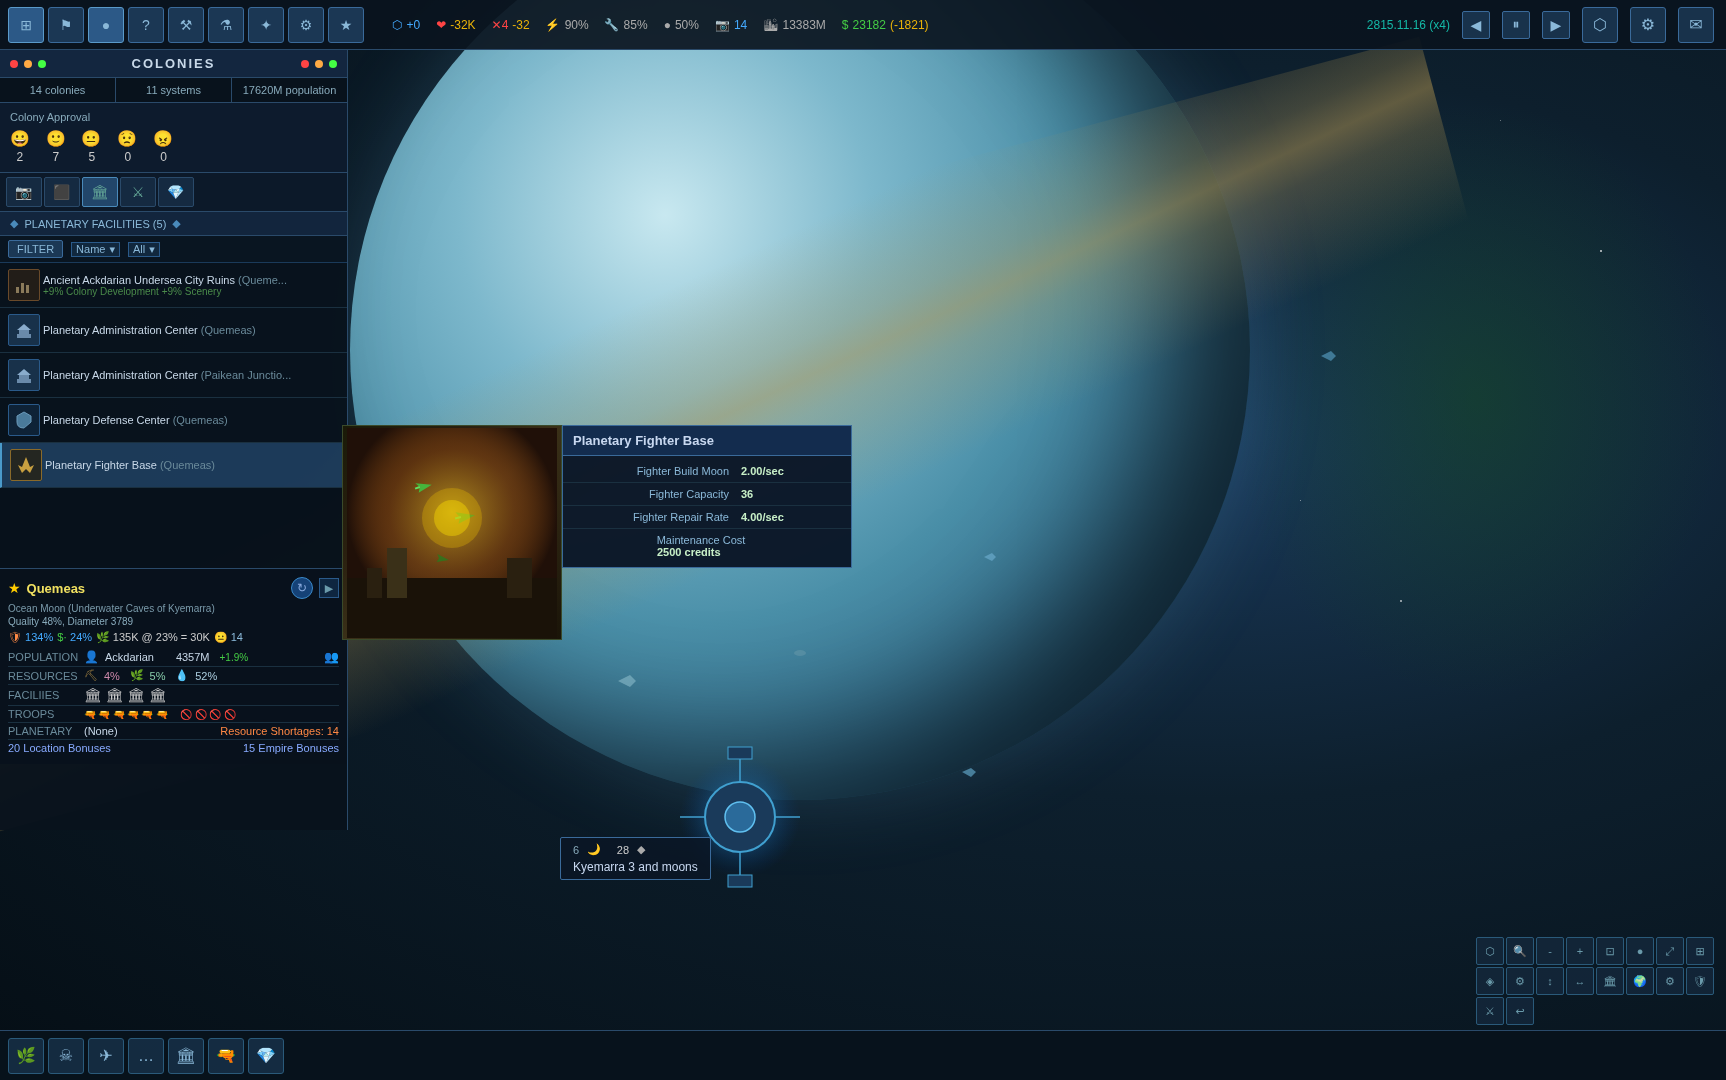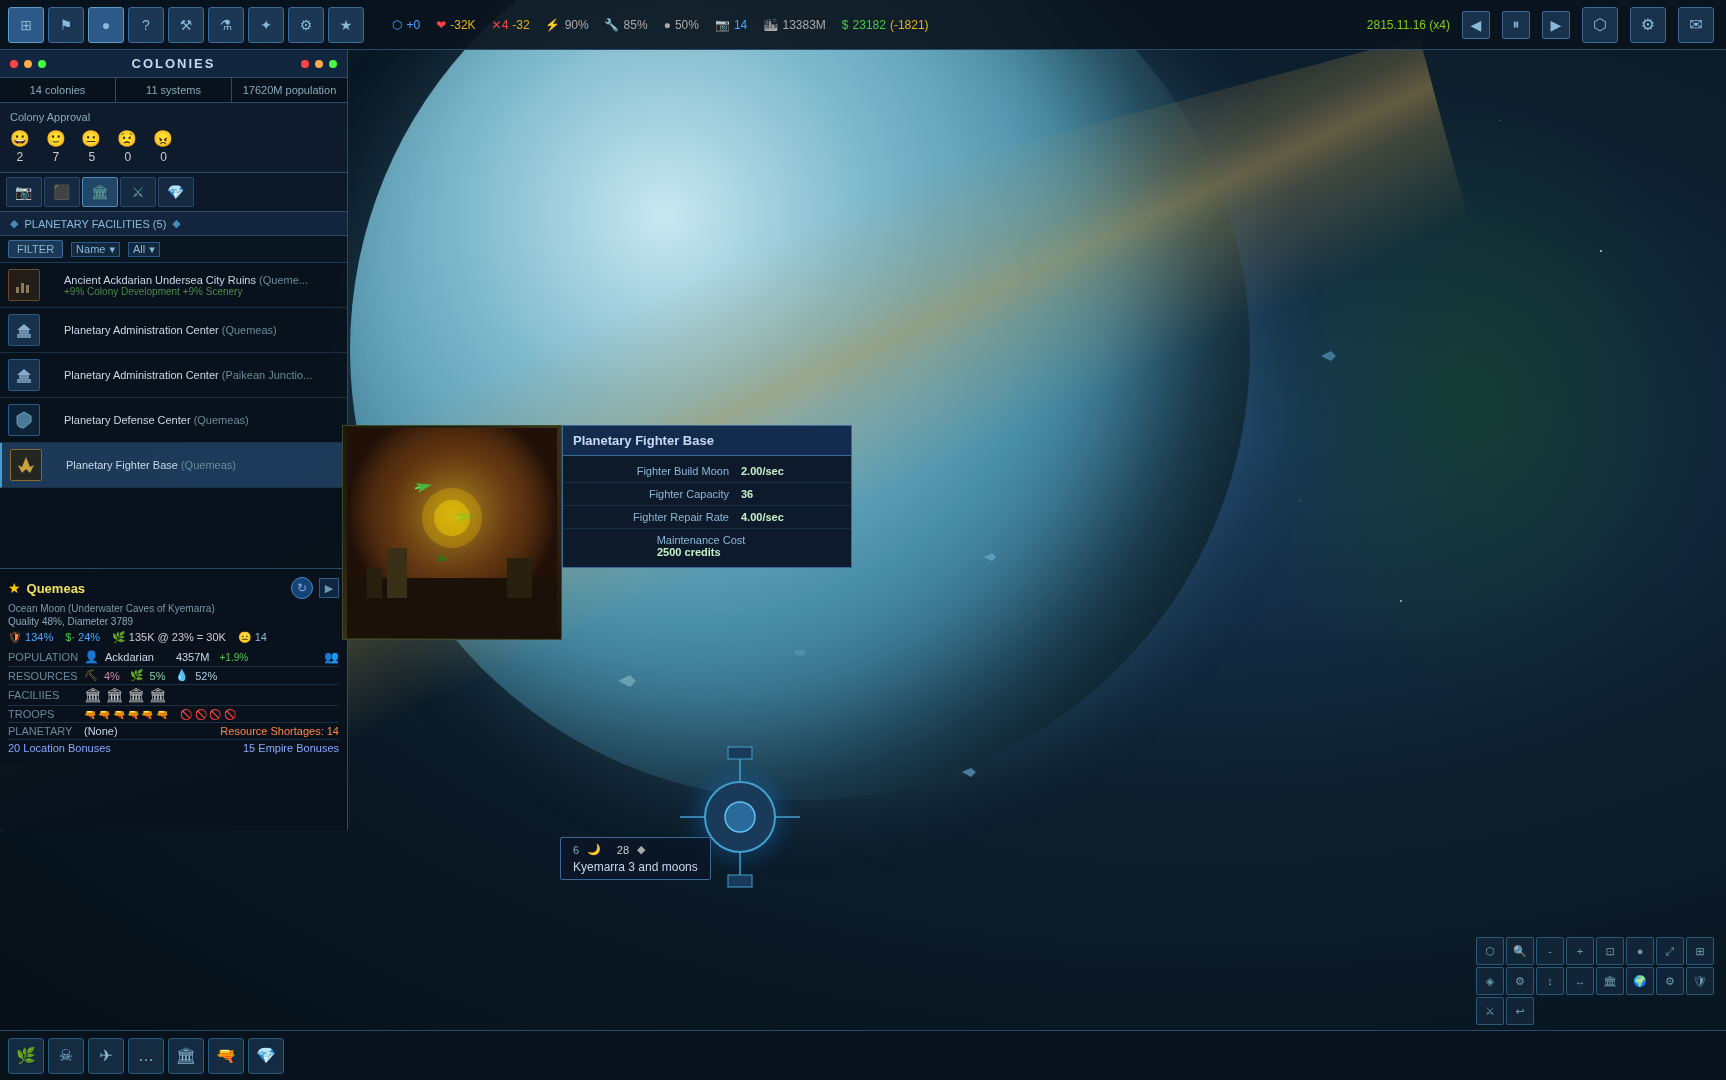--- a/index.html
+++ b/index.html
@@ -290,21 +290,21 @@
     #facility-list {
       overflow-y: auto;
     }
 
     .facility-item {
       display: flex;
       align-items: center;
       padding: 6px 8px;
       border-bottom: 1px solid #1a3040;
       cursor: pointer;
-      gap: 24px;
+      gap: 3px;
     }
     .facility-item.selected { background: rgba(60,120,180,0.4); border-left: 2px solid #4a9aca; }
 
     .facility-icon {
       width: 32px; height: 32px;
       background: rgba(40,80,120,0.5);
       border: 1px solid #2a5a8a;
       border-radius: 2px;
       flex-shrink: 0;
       display: flex;
@@ -335,21 +335,21 @@
       gap: 6px;
       margin-bottom: 4px;
     }
 
     .star-icon { color: #ffcc00; font-size: 14px; }
 
     #colony-name { color: #f0e060; font-size: 13px; font-weight: bold; }
 
     #colony-stats {
       display: flex;
-      gap: 12px;
+      gap: 4px;
       margin: 4px 0;
       font-size: 11px;
     }
 
     .cstat { color: #8ab8d8; }
     .cstat .val { color: #4af; }
 
     #colony-detail-rows {
       font-size: 11px;
     }
@@ -592,21 +592,21 @@
       <span class="stat-neutral">13383M</span>
     </span>
     <span class="stat-item">
       <span style="color:#4c4">$</span>
       <span class="stat-green">23182</span>
       <span class="stat-negative">(-1821)</span>
     </span>
   </div>
 
   <div id="topbar-right">
-    <span style="color:#84cc16;font-size:12px">2815.11.16 (x4)</span>
+    <span style="color:#14b8a6;font-size:12px">2815.11.16 (x4)</span>
     <div class="nav-btn">◀</div>
     <div class="nav-btn">⏸</div>
     <div class="nav-btn">▶</div>
     <div class="icon-btn">⬡</div>
     <div class="icon-btn">⚙</div>
     <div class="icon-btn">✉</div>
   </div>
 </div>
 
 <div id="left-panel" style="height: 780px;">

